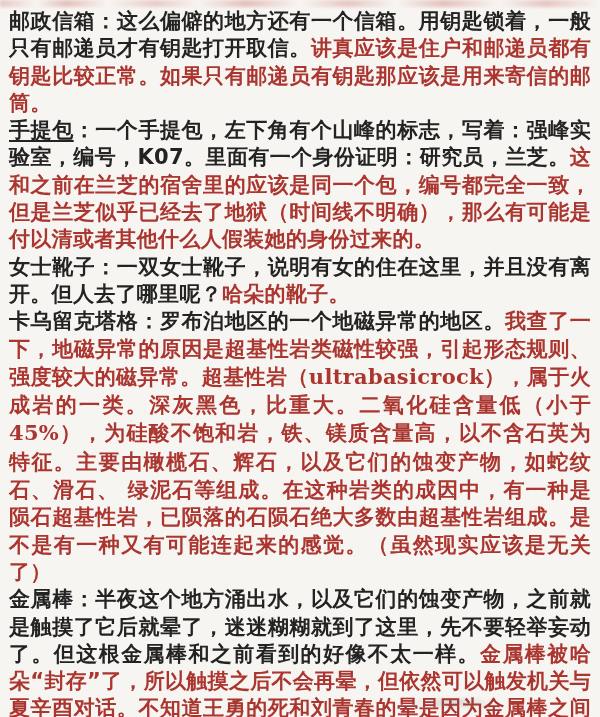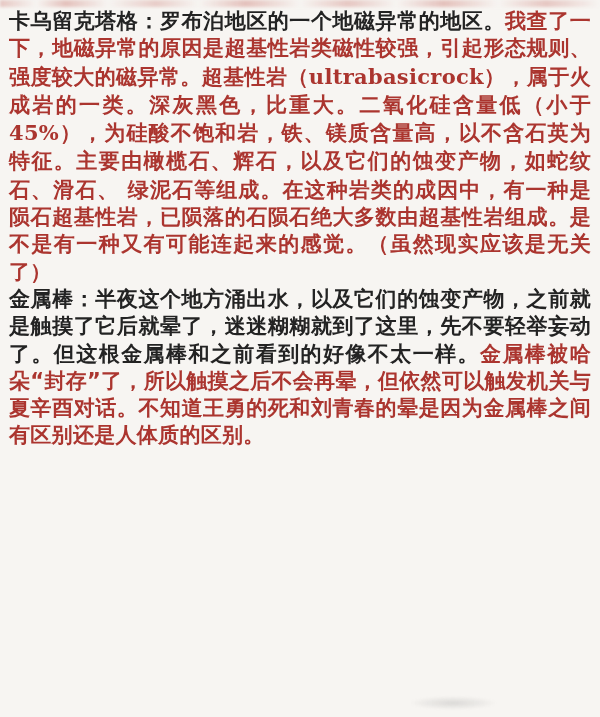--- a/index.html
+++ b/index.html
@@ -54,17 +54,20 @@
     font-family: "DejaVu Serif", serif;
     font-weight: 600;
   }
 </style>
 </head>
 <body>
 
 <div class="top-smear"></div>
 
 <div class="doc" id="doc">
+    <p class="entry"><span class="term">邮政信箱</span><span class="term">：</span><span class="seg seg-black">这么偏僻的地方还有一个信箱。用钥匙锁着，一般只有邮递员才有钥匙打开取信。</span><span class="seg seg-red">讲真应该是住户和邮递员都有钥匙比较正常。如果只有邮递员有钥匙那应该是用来寄信的邮筒。</span></p>
+    <p class="entry"><span class="term u">手提包</span><span class="term">：</span><span class="seg seg-black">一个手提包，左下角有个山峰的标志，写着：强峰实验室，编号，K07。里面有一个身份证明：研究员，兰芝。</span><span class="seg seg-red">这和之前在兰芝的宿舍里的应该是同一个包，编号都完全一致，但是兰芝似乎已经去了地狱（时间线不明确），那么有可能是付以清或者其他什么人假装她的身份过来的。</span></p>
+    <p class="entry"><span class="term">女士靴子</span><span class="term">：</span><span class="seg seg-black">一双女士靴子，说明有女的住在这里，并且没有离开。但人去了哪里呢？</span><span class="seg seg-red">哈朵的靴子。</span></p>
     <p class="entry"><span class="term">卡乌留克塔格</span><span class="term">：</span><span class="seg seg-black">罗布泊地区的一个地磁异常的地区。</span><span class="seg seg-red">我查了一下，地磁异常的原因是超基性岩类磁性较强，引起形态规则、强度较大的磁异常。超</span><span class="seg seg-red seg-kai">基性岩（ultrabasicrock），属于火成岩的一类。深灰黑色，比重大。二氧化硅含量低（小于 45%），为硅酸不饱和岩，铁、镁质含量高，以不含石英为特征。主要由橄榄石、辉石，以及它们的蚀变产物，如蛇纹石、滑石、 绿泥石等组成。</span><span class="seg seg-red">在这种岩类的成因中，有一种是陨石超基性岩，已陨落的石陨石绝大多数由超基性岩组成。是不是有一种又有可能连起来的感觉。（虽然现实应该是无关了）</span></p>
     <p class="entry"><span class="term">金属棒</span><span class="term">：</span><span class="seg seg-black">半夜这个地方涌出水，以及它们的蚀变产物，之前就是触摸了它后就晕了，迷迷糊糊就到了这里，先不要轻举妄动了。但这根金属棒和之前看到的好像不太一样。</span><span class="seg seg-red">金属棒被哈朵“封存”了，所以触摸之后不会再晕，但依然可以触发机关与夏辛酉对话。不知道王勇的死和刘青春的晕是因为金属棒之间有区别还是人体质的区别。</span></p>
   </div>
 
 <div class="bottom-smudge"></div>
 
 </body></html>

